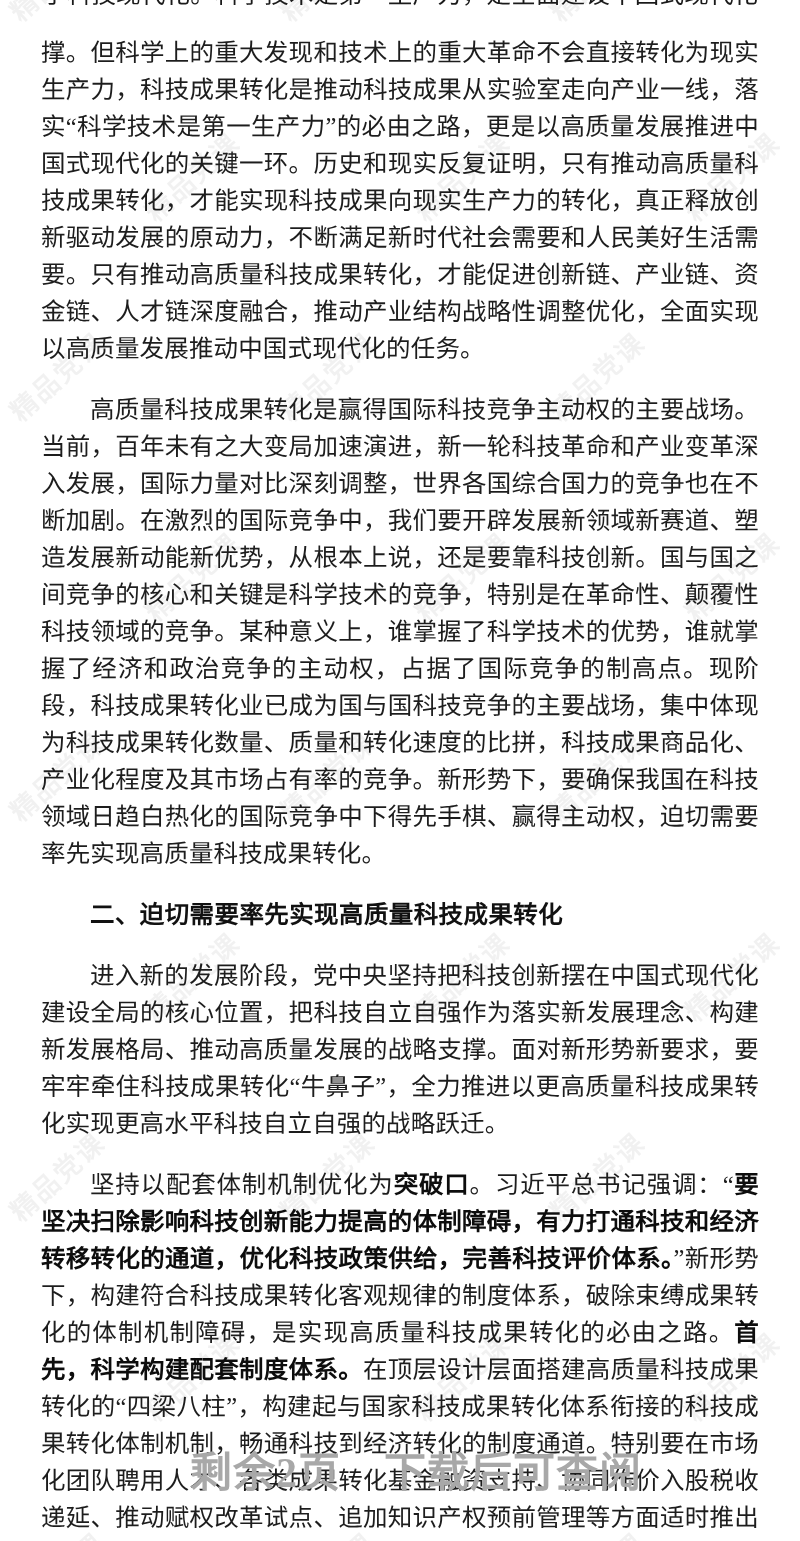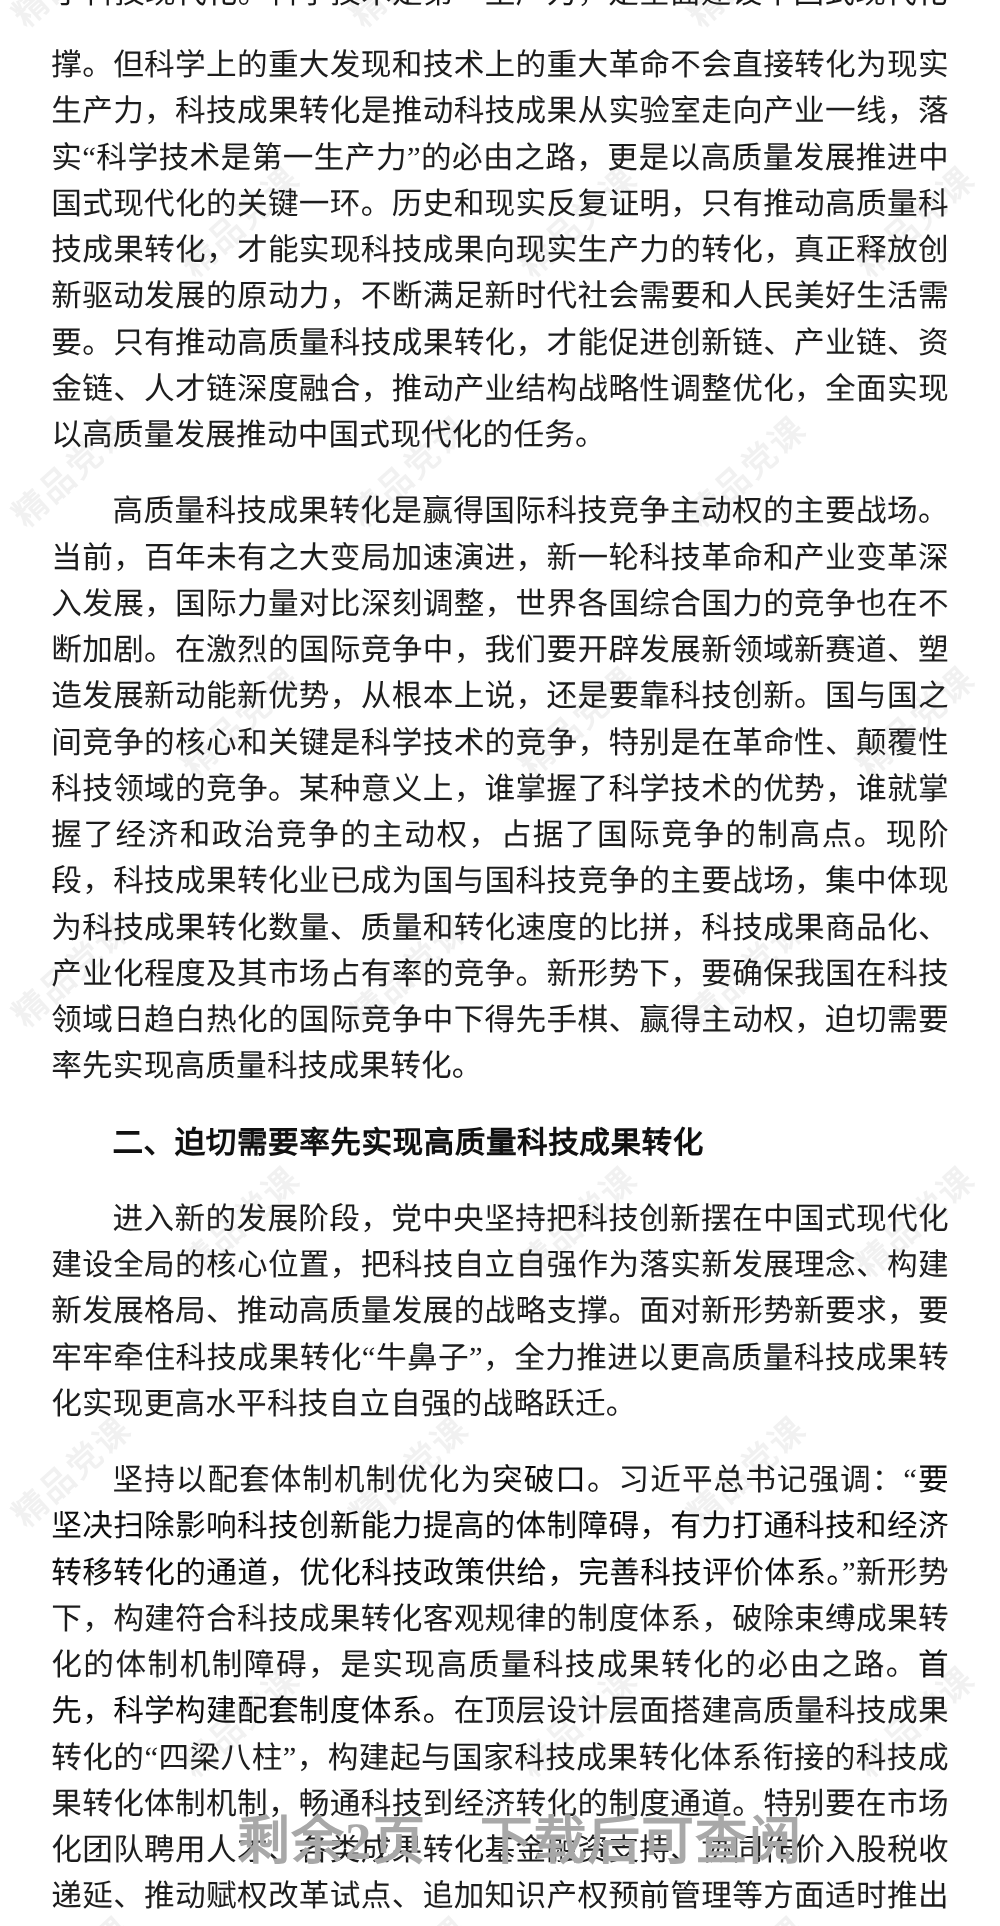--- a/index.html
+++ b/index.html
@@ -79,21 +79,21 @@
     color: #1d1d1d;
     text-align: justify;
     text-justify: inter-character;
     letter-spacing: 0.15px;
     text-indent: 0;
   }
   .para.indent {
     text-indent: 49px;
   }
   .para b, .para strong {
-    font-weight: 400;
+    font-weight: 700;
     color: #0d0d0d;
   }
 
   .heading {
     position: relative;
     margin: 0 auto;
     width: 718px;
     font-family: "Liberation Sans", "DejaVu Sans", sans-serif;
     font-size: 24.5px;
     line-height: 37px;

